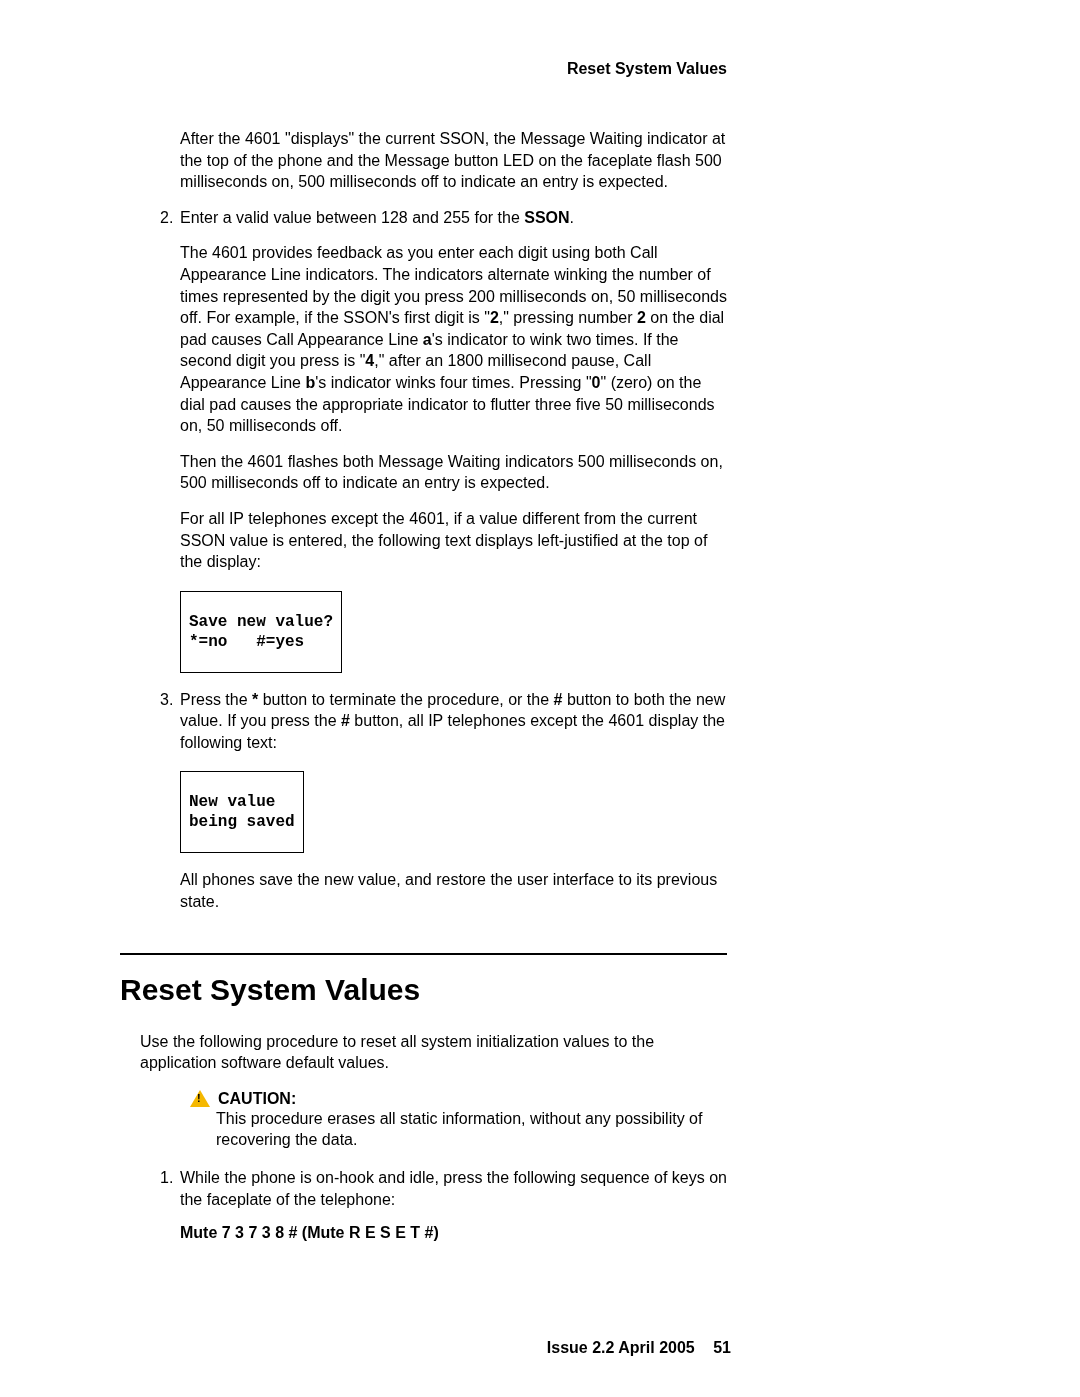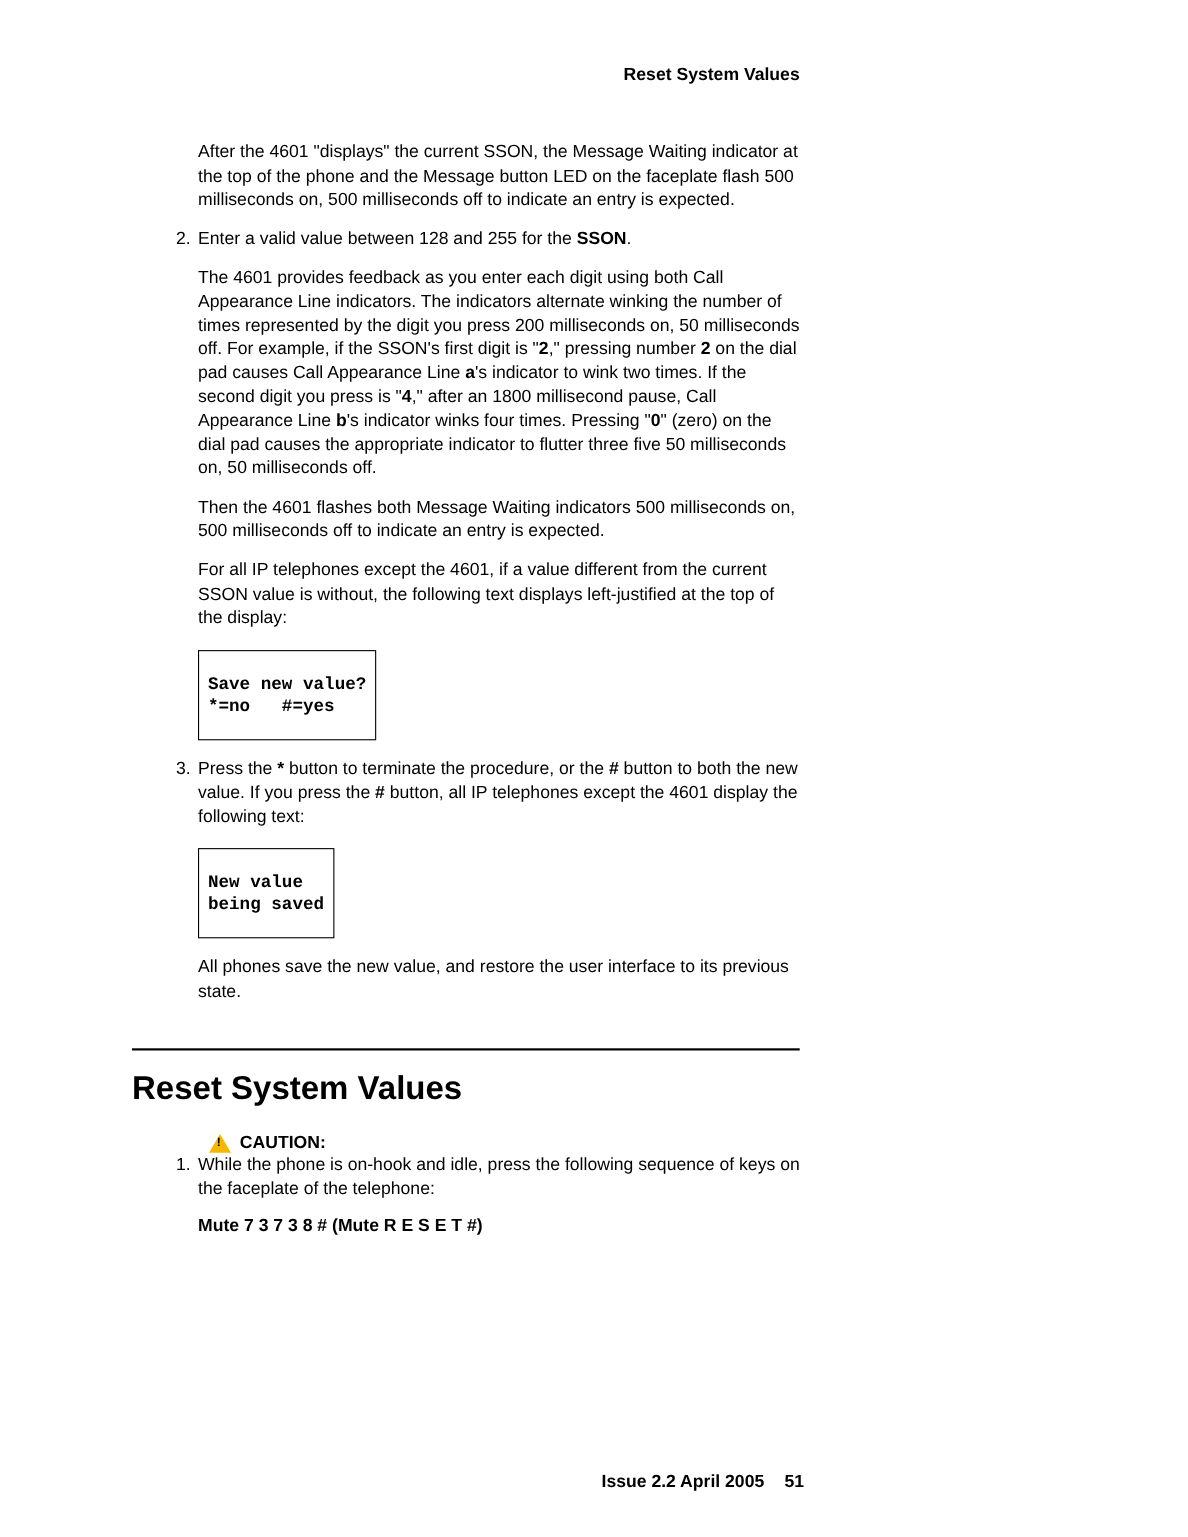--- a/index.html
+++ b/index.html
@@ -116,46 +116,48 @@
       <span>Enter a valid value between 128 and 255 for the </span><b>SSON</b><span>.</span>
     </span>
   </div>
 
   <p class="body-block">
     <span>The 4601 provides feedback as you enter each digit using both Call Appearance Line indicators. The indicators alternate winking the number of times represented by the digit you press 200 milliseconds on, 50 milliseconds off. For example, if the SSON's first digit is "</span><b>2</b><span>," pressing number </span><b>2</b><span> on the dial pad causes Call Appearance Line </span><b>a</b><span>'s indicator to wink two times. If the second digit you press is "</span><b>4</b><span>," after an 1800 millisecond pause, Call Appearance Line </span><b>b</b><span>'s indicator winks four times. Pressing "</span><b>0</b><span>" (zero) on the dial pad causes the appropriate indicator to flutter three five 50 milliseconds on, 50 milliseconds off.</span>
   </p>
 
   <p class="body-block">Then the 4601 flashes both Message Waiting indicators 500 milliseconds on, 500 milliseconds off to indicate an entry is expected.</p>
 
-  <p class="body-block">For all IP telephones except the 4601, if a value different from the current SSON value is without, the following text displays left-justified at the top of the display:</p>
+  <p class="body-block">For all IP telephones except the 4601, if a value different from the current SSON value is entered, the following text displays left-justified at the top of the display:</p>
 
   <div class="mono-box">Save new value?
 *=no   #=yes</div>
 
   <div class="leadin-block">
     <span class="leadin-num">3.</span>
     <span class="leadin-text">
       <span>Press the </span><b>*</b><span> button to terminate the procedure, or the </span><b>#</b><span> button to both the new value. If you press the </span><b>#</b><span> button, all IP telephones except the 4601 display the following text:</span>
     </span>
   </div>
 
   <div class="mono-box">New value
 being saved</div>
 
   <p class="body-block">All phones save the new value, and restore the user interface to its previous state.</p>
 
   <hr class="rule">
 
   <h1 class="section">Reset System Values</h1>
 
+  <p class="intro-para">Use the following procedure to reset all system initialization values to the application software default values.</p>
 
   <div class="caution-row">
     <span class="warn-icon"></span>
     <span class="caution-label">CAUTION:</span>
   </div>
+  <p class="caution-text">This procedure erases all static information, without any possibility of recovering the data.</p>
 
   <div class="leadin-block">
     <span class="leadin-num">1.</span>
     <span class="leadin-text">While the phone is on-hook and idle, press the following sequence of keys on the faceplate of the telephone:</span>
   </div>
 
   <p class="keyseq">Mute 7 3 7 3 8 # (Mute R E S E T #)</p>
 
   <div class="footer">
     <span>Issue 2.2   April 2005</span>

